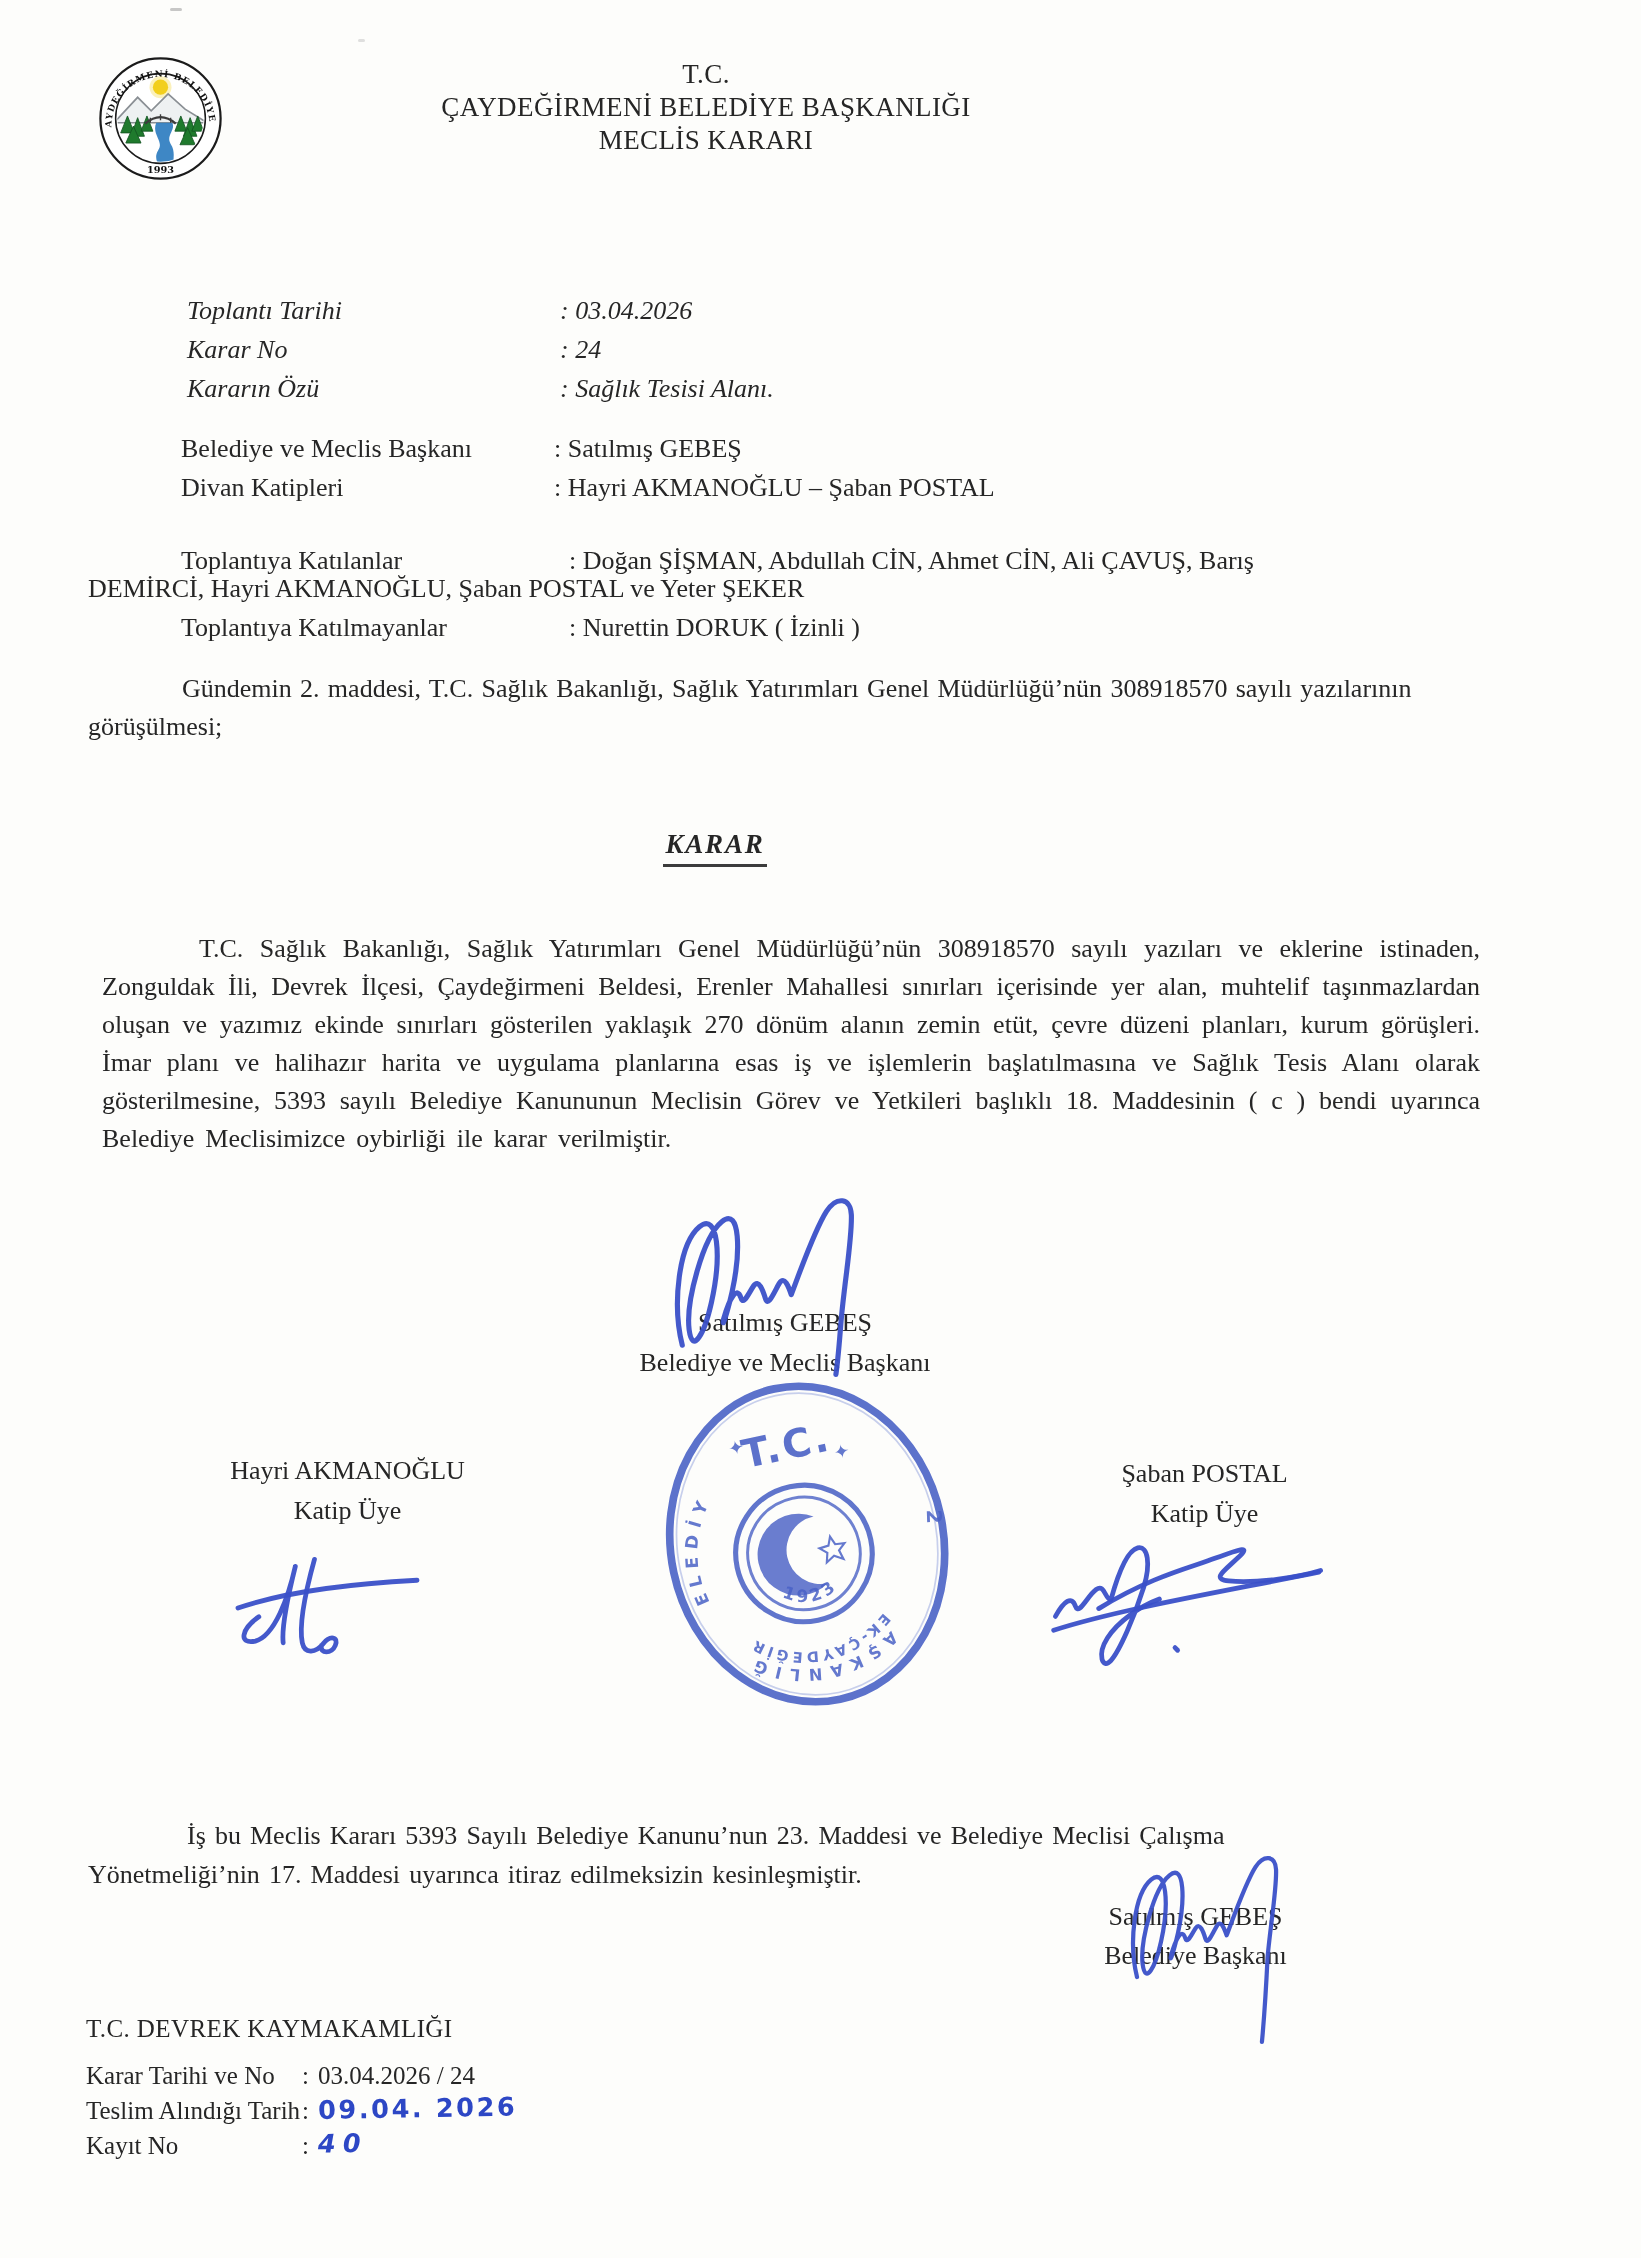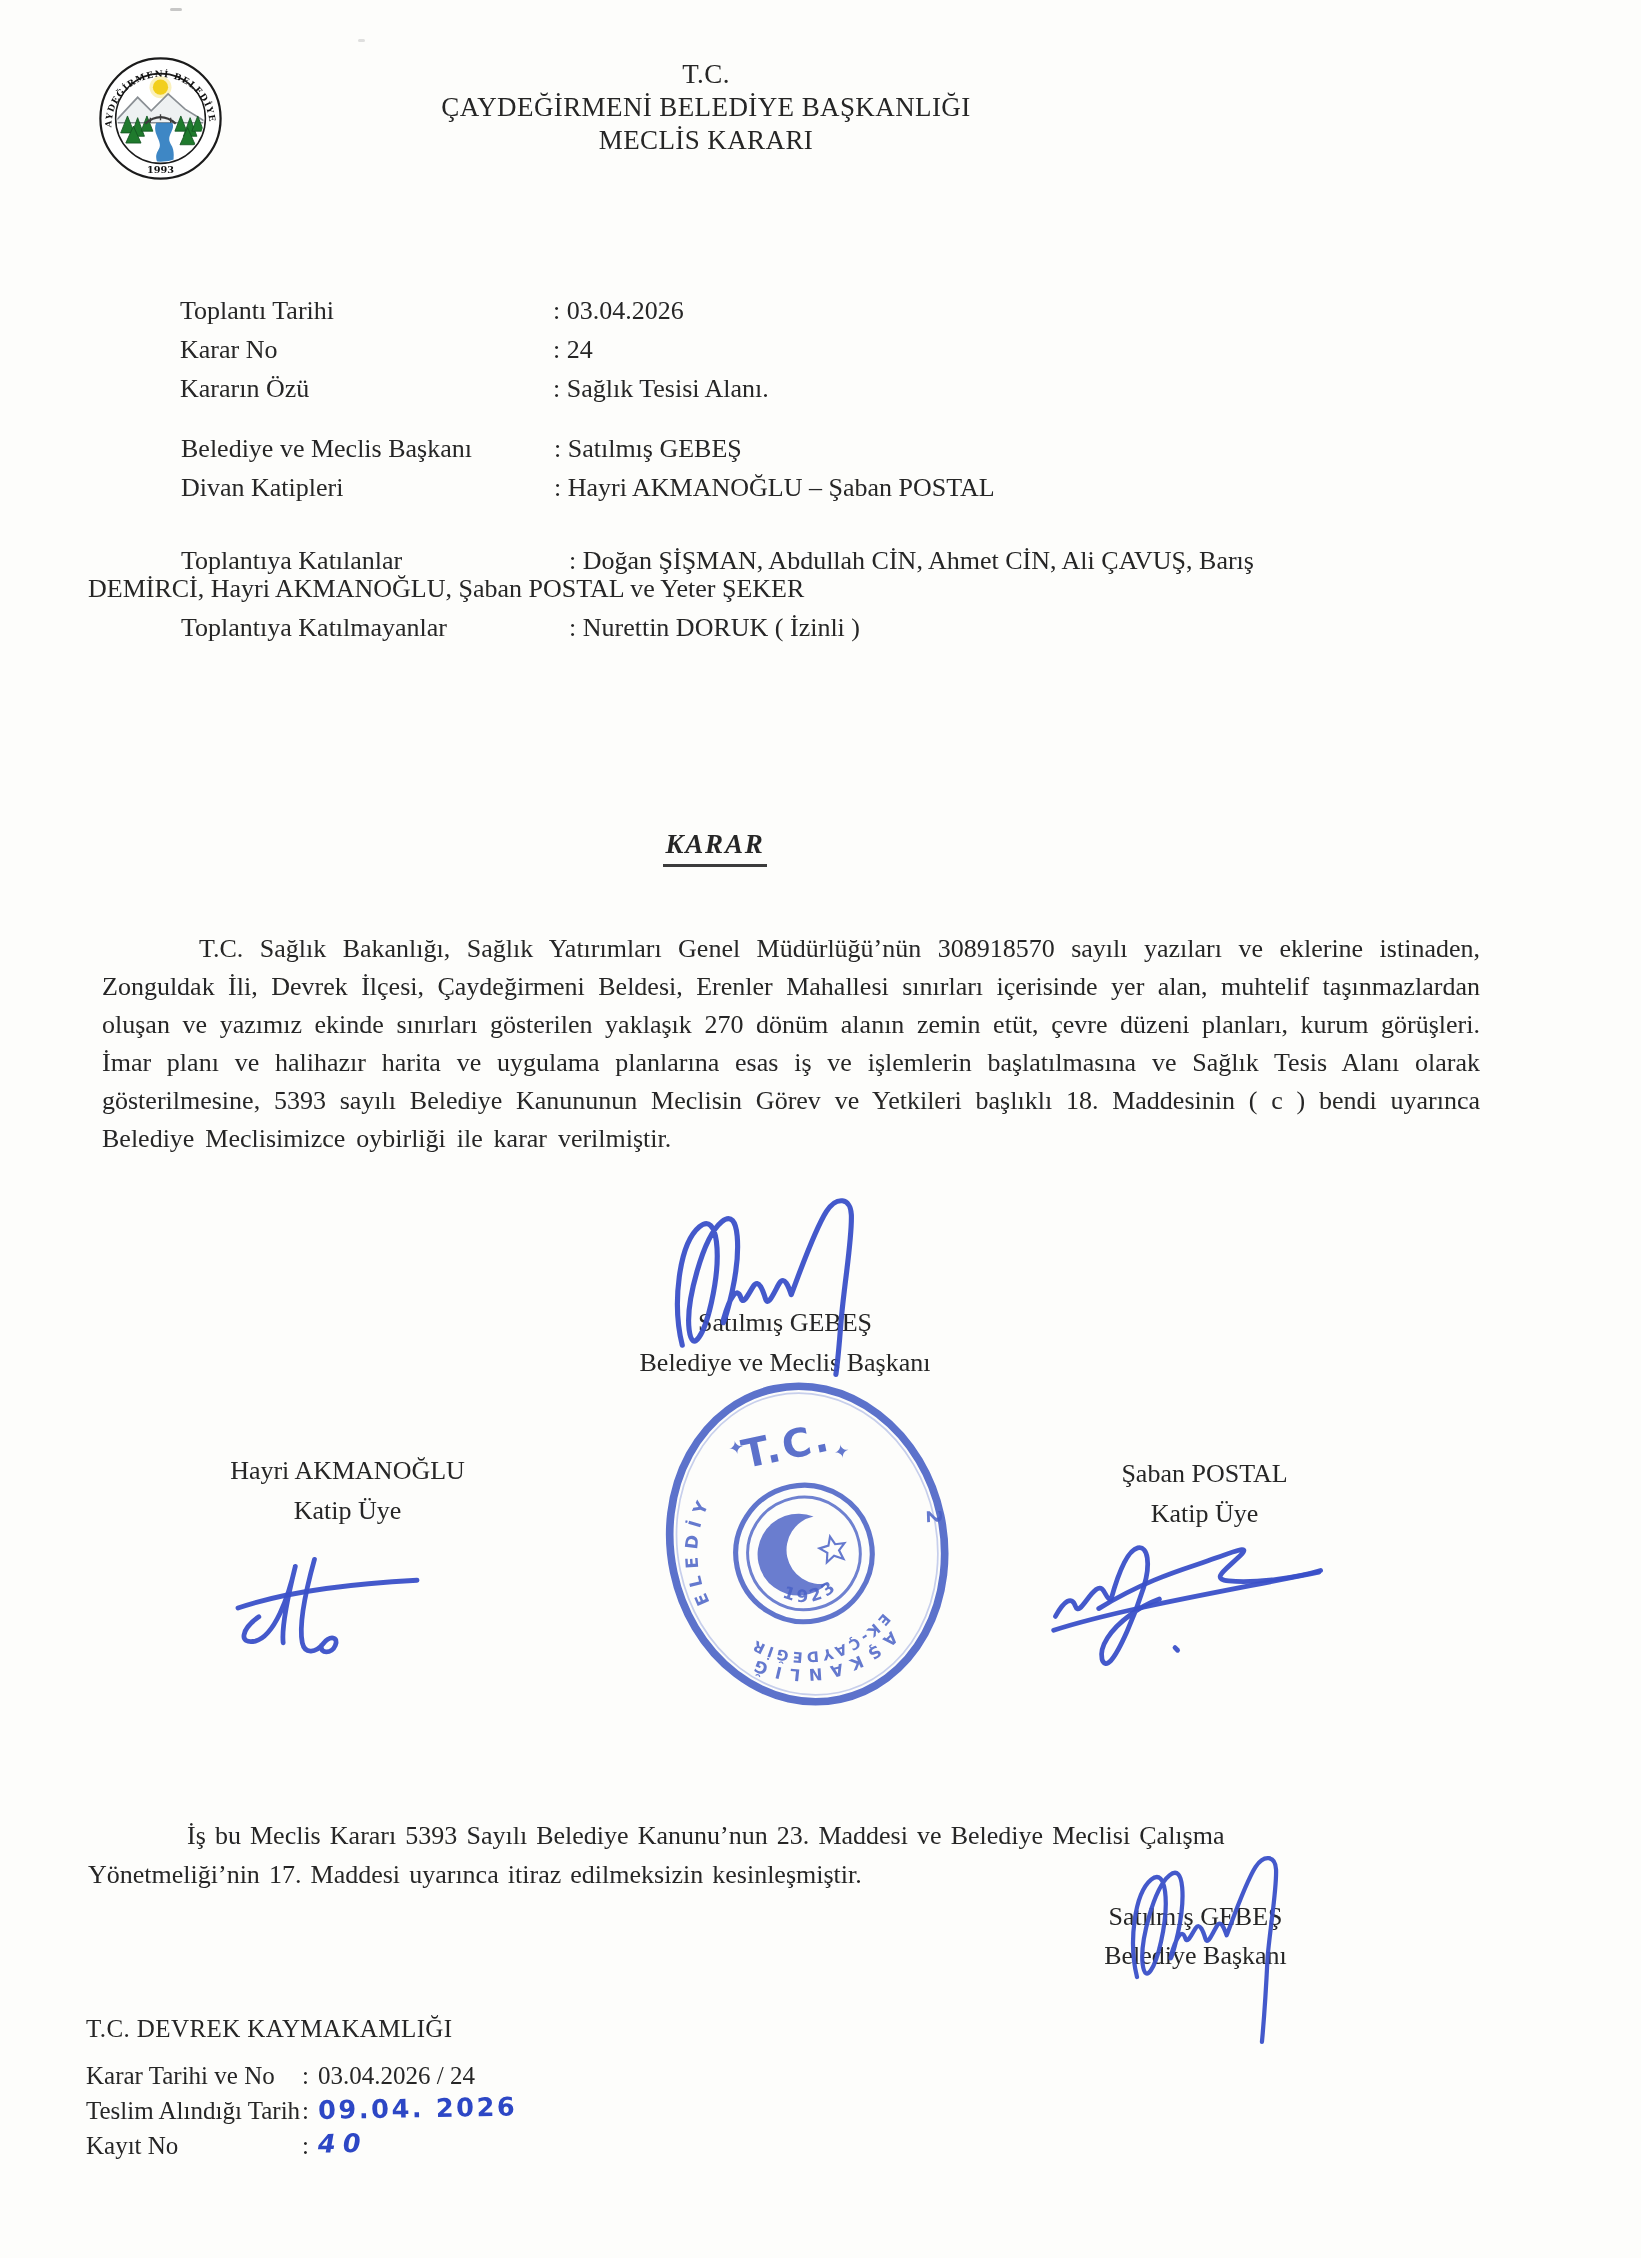--- a/index.html
+++ b/index.html
@@ -87,21 +87,21 @@
       <path d="M63,80 L63,74 M75,77 L75,70 M87,80 L87,74" stroke="#3c3c3c" stroke-width="1.6"></path>
     </g>
   </svg>
 
   <div class="abs hdr">
     <div>T.C.</div>
     <div>ÇAYDEĞİRMENİ BELEDİYE BAŞKANLIĞI</div>
     <div>MECLİS KARARI</div>
   </div>
 
-  <div class="abs rows fs" style="left:180px;top:291px;width:1235px;">
+  <div class="abs rows fs" style="left:187px;top:291px;width:1235px;font-style:italic;">
     <div class="row">
         <span class="lbl">Toplantı Tarihi</span>
         <span>: 03.04.2026</span>
       </div>
     <div class="row">
         <span class="lbl">Karar No</span>
         <span>: 24</span>
       </div>
     <div class="row">
         <span class="lbl">Kararın Özü</span>
@@ -127,20 +127,21 @@
       </div>
   </div>
   <div class="abs fs" style="left:88px;top:569px;width:1412px;">DEMİRCİ, Hayri AKMANOĞLU, Şaban POSTAL ve Yeter ŞEKER</div>
   <div class="abs rows att fs" style="left:181px;top:608px;width:1323px;">
     <div class="row">
         <span class="lbl">Toplantıya Katılmayanlar</span>
         <span>: Nurettin DORUK ( İzinli )</span>
       </div>
   </div>
 
+  <div class="abs para agenda">Gündemin 2.  maddesi, T.C. Sağlık Bakanlığı, Sağlık Yatırımları Genel Müdürlüğü’nün 308918570 sayılı yazılarının görüşülmesi;</div>
 
   <div class="abs karar-wrap">
     <span class="karar">KARAR</span>
   </div>
 
   <div class="abs para decision-p">T.C. Sağlık Bakanlığı, Sağlık Yatırımları Genel Müdürlüğü’nün 308918570 sayılı yazıları ve eklerine istinaden, Zonguldak İli, Devrek İlçesi, Çaydeğirmeni Beldesi, Erenler Mahallesi sınırları içerisinde yer alan, muhtelif taşınmazlardan oluşan ve yazımız ekinde sınırları gösterilen yaklaşık 270 dönüm alanın  zemin etüt, çevre düzeni planları, kurum görüşleri. İmar planı ve halihazır harita ve uygulama planlarına esas iş ve işlemlerin başlatılmasına ve Sağlık Tesis Alanı olarak gösterilmesine, 5393 sayılı Belediye Kanununun Meclisin Görev ve Yetkileri başlıklı 18. Maddesinin  ( c )  bendi uyarınca Belediye Meclisimizce oybirliği ile karar verilmiştir.</div>
 
   <svg class="abs sigsvg" style="left:651px;top:1177px;" width="296" height="206" viewBox="0 0 340 240">
     <path class="ink" stroke-width="6" d="M34,196 C22,148 30,78 54,58 C76,40 80,92 68,146 C60,182 46,208 42,178 C38,146 58,70 80,52 C102,34 102,88 92,134 C86,160 80,178 82,166 C90,138 98,128 102,140 C105,151 111,136 117,127 C123,118 128,132 131,142 C134,152 141,134 147,124 C153,114 158,128 161,137 C172,108 188,62 202,40 C214,22 230,24 231,44 C232,72 223,122 219,168 C217,194 215,216 213,230"></path>
   </svg>

